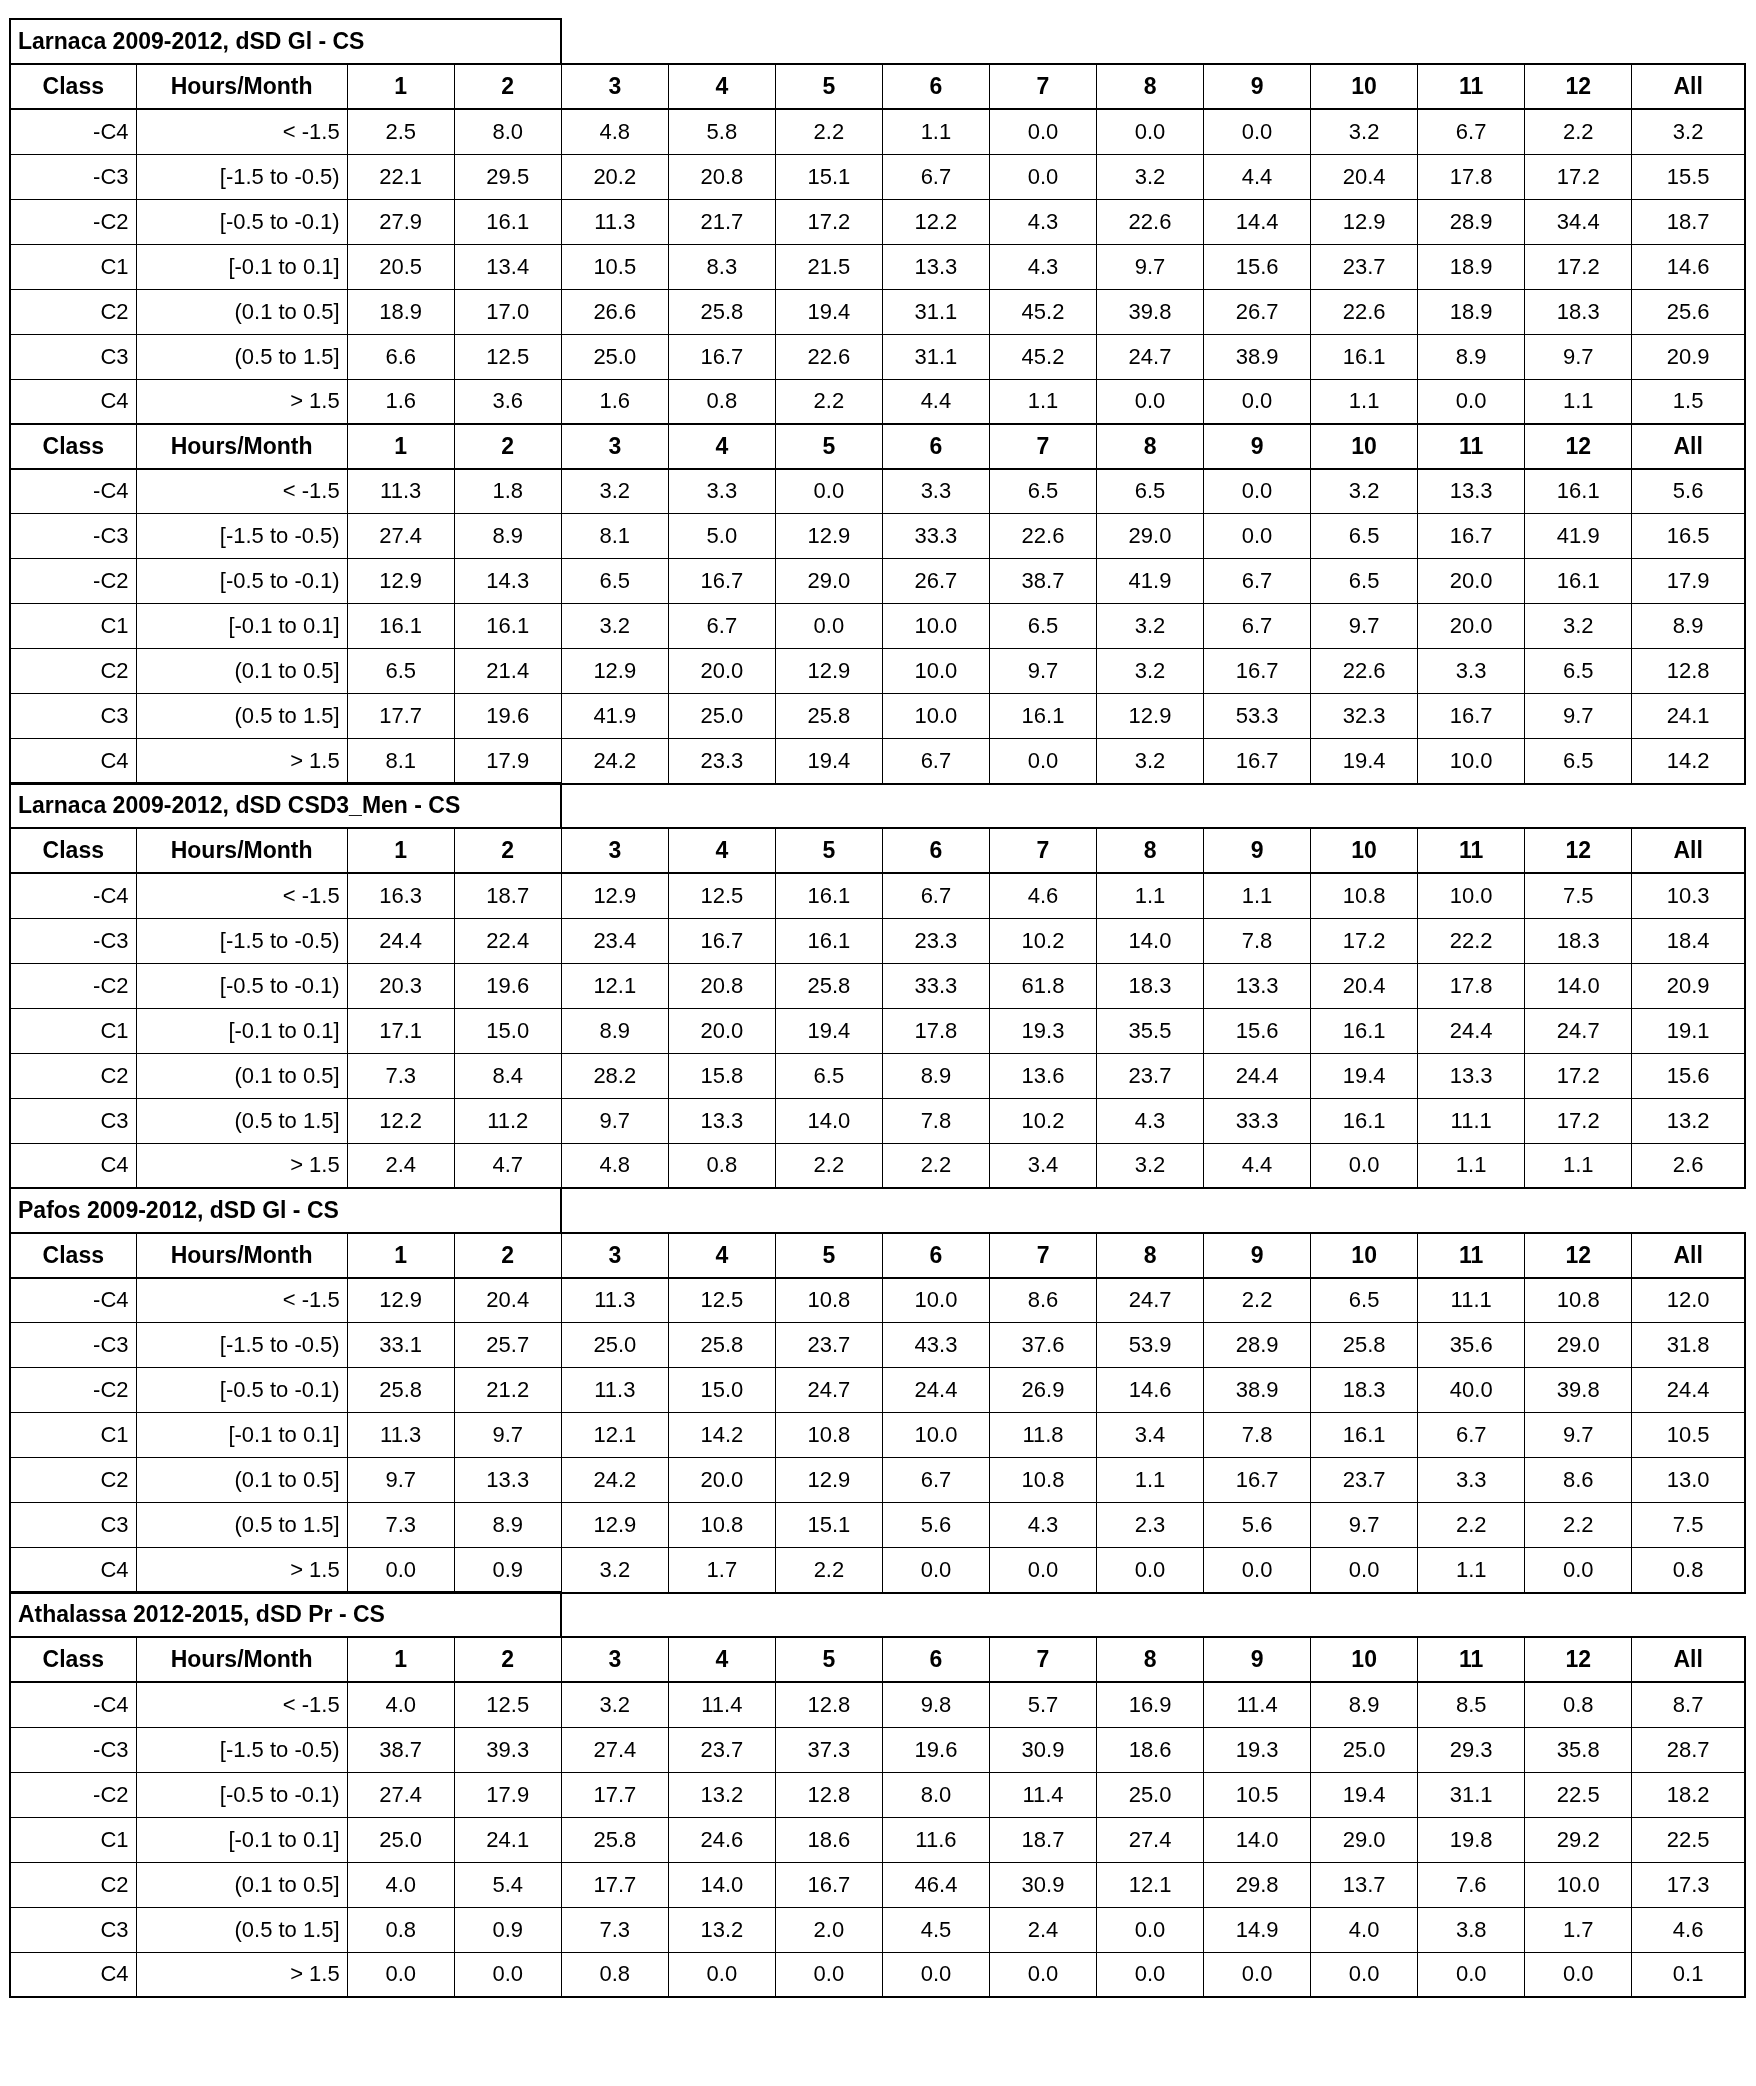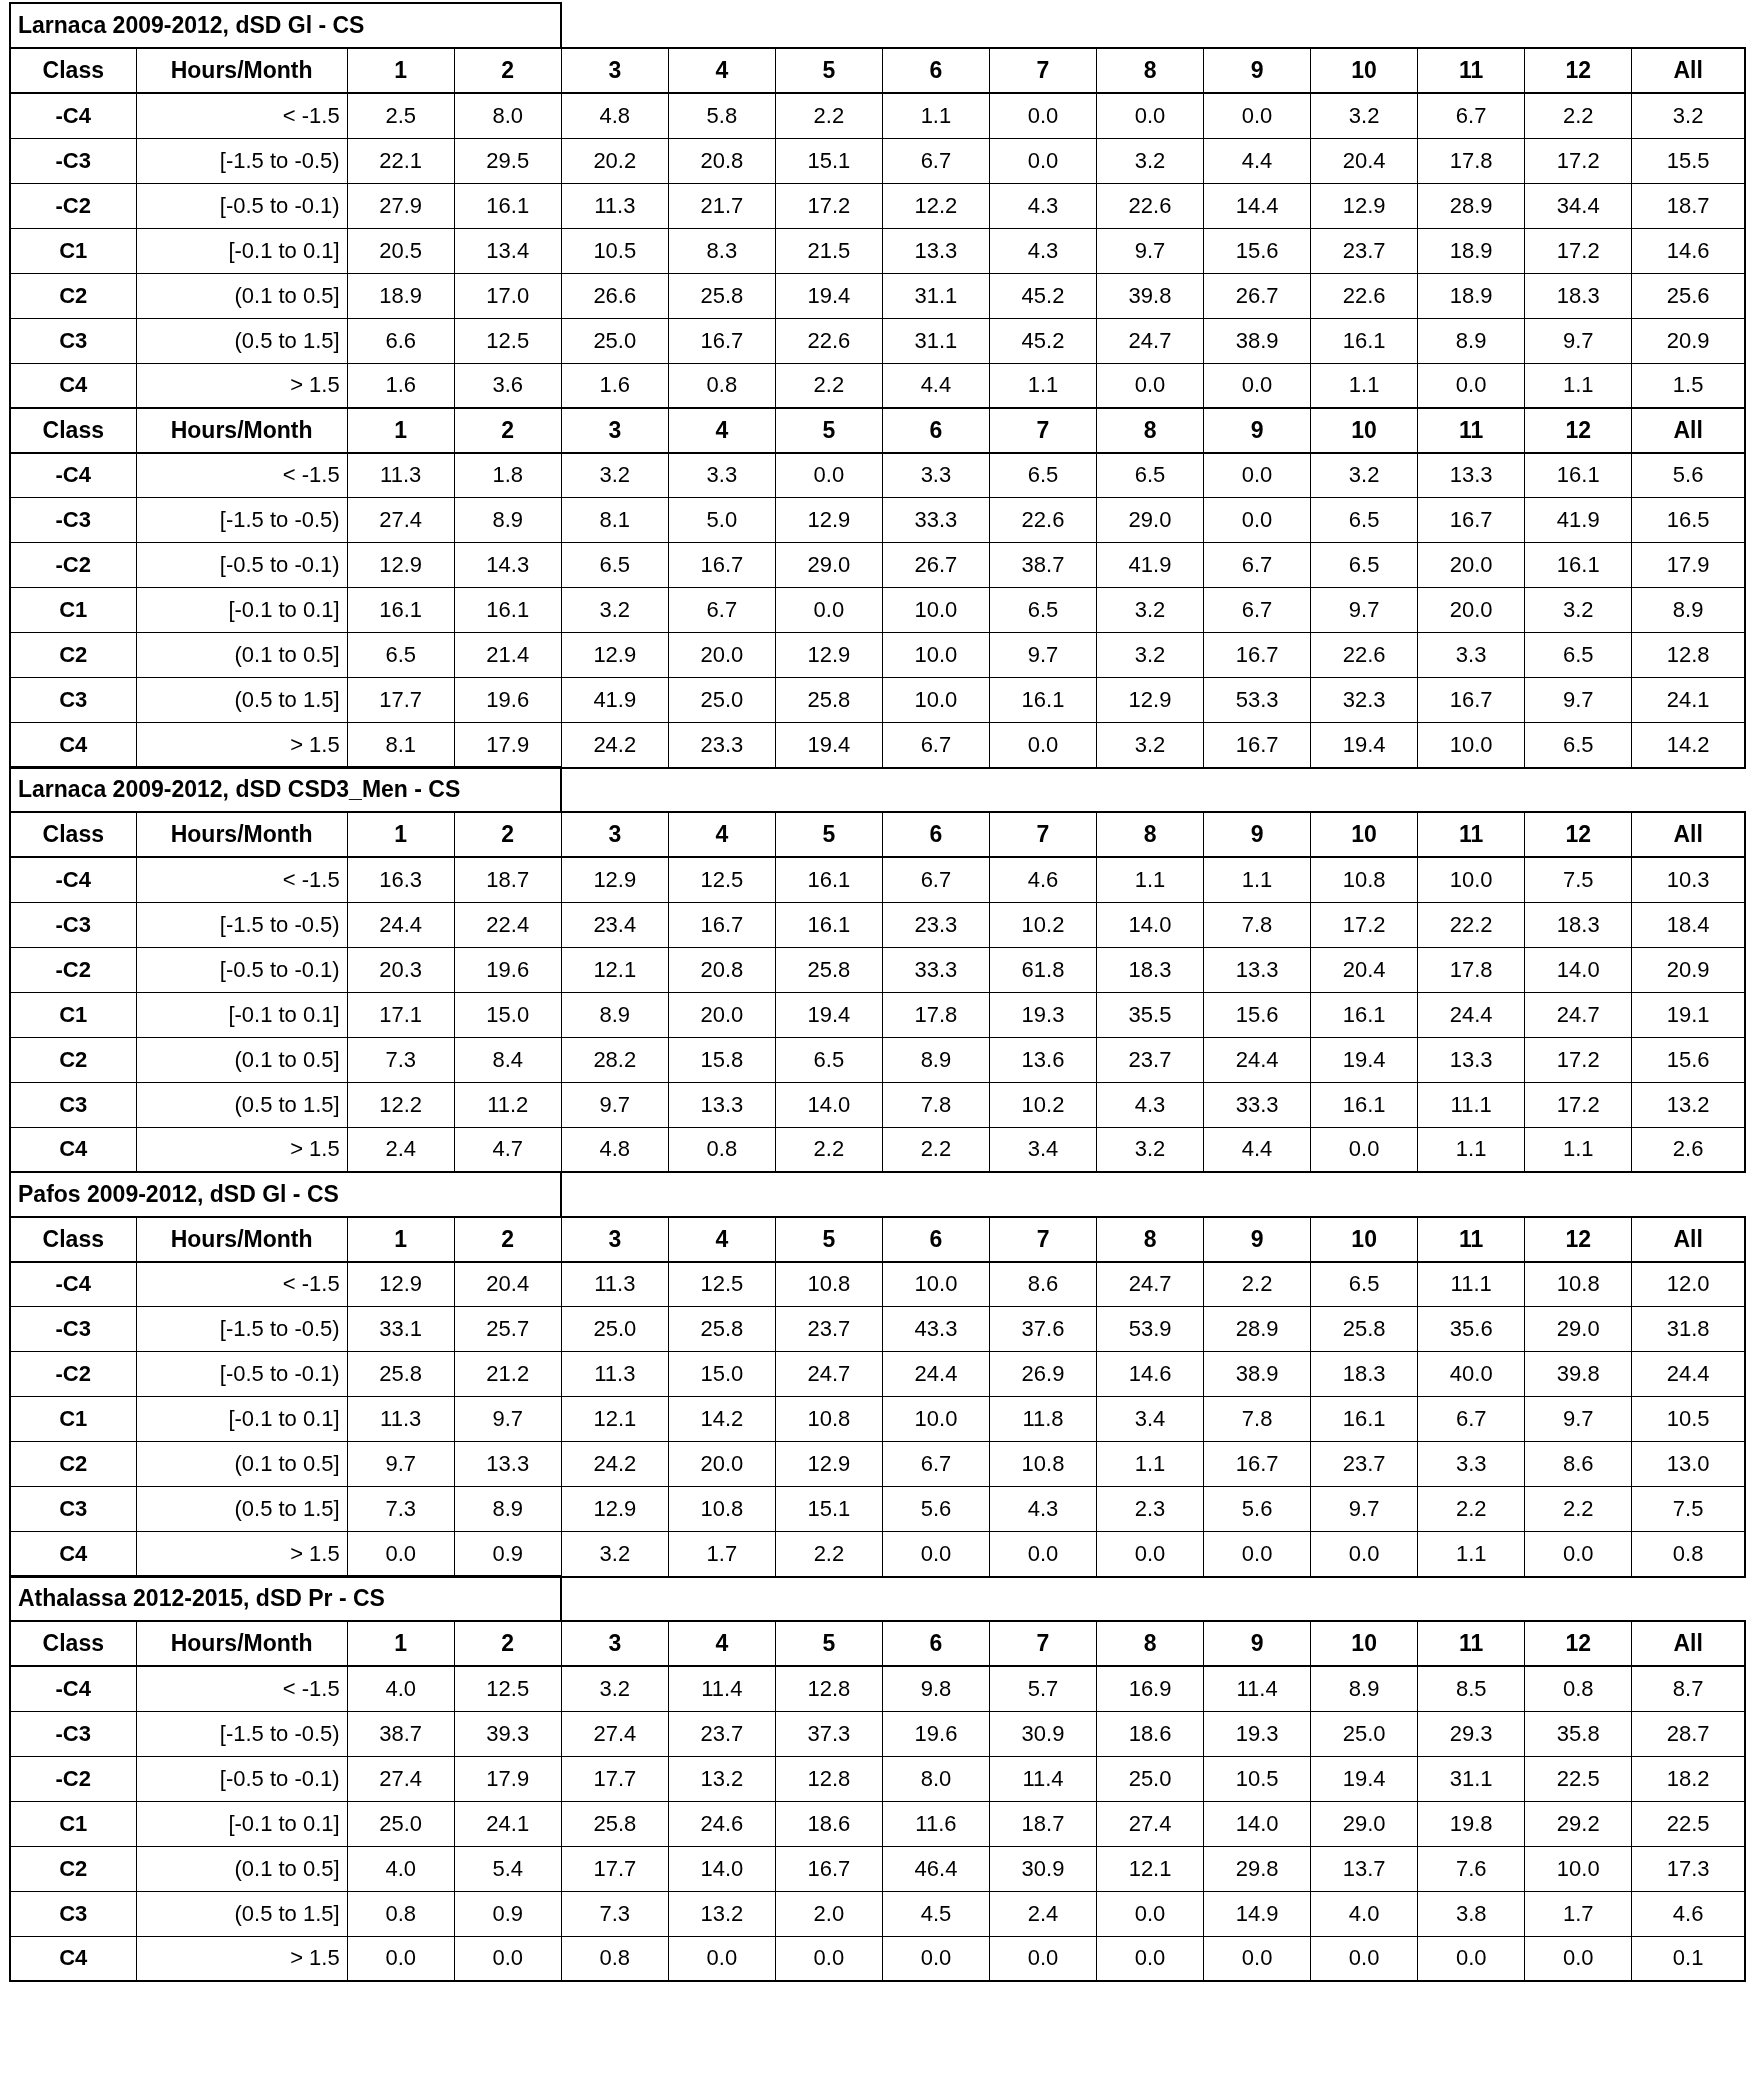--- a/index.html
+++ b/index.html
@@ -7,21 +7,21 @@
     padding: 0;
     background: #ffffff;
   }
   body {
     width: 1756px;
     height: 2087px;
     font-family: "Liberation Sans", sans-serif;
     color: #000000;
   }
   #tables-root {
-    padding: 2px 0 0 9px;
+    padding: 18px 0 0 9px;
     border-radius: 9px;
   }
   table.section {
     border-collapse: collapse;
     table-layout: fixed;
     width: 1737px;
   }
   table.section + table.section {
     margin-top: -2.5px; 
   }
@@ -38,21 +38,21 @@
   .section th {
     font-weight: bold;
     font-size: 23px;
     border-top-width: 2px;
     border-bottom-width: 2px;
     text-align: center;
   }
   .section th.col-class, .section th.col-hours {
     text-align: center;
   }
-  .section td.col-class { text-align: center; font-weight: bold; }
+  .section td.col-class { text-align: right; }
   .section td.col-hours { text-align: right; }
   .section td.col-num   { text-align: center; }
   .section td.title-cell {
     border-width: 2px;
     font-weight: bold;
     font-size: 23px;
     text-align: left;
   }
   .section td.blank-cell {
     border: 0;

